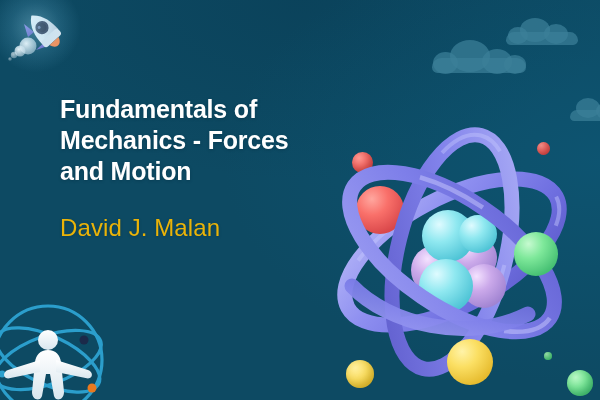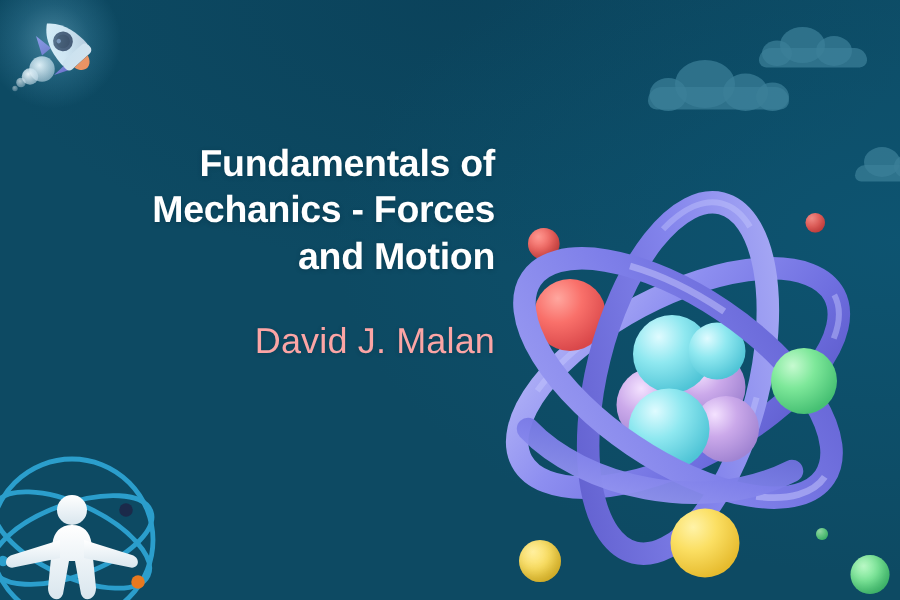--- a/index.html
+++ b/index.html
@@ -9,21 +9,20 @@
     overflow:hidden;
     background:#000;
     font-family:"Liberation Sans", sans-serif;
   }
 
   #slide {
     position:relative;
     width:600px; height:400px;
     overflow:hidden;
     background:#0d4a63;
-    text-align:right;
   }
 
   
   .bg-base {
     position:absolute; inset:0;
     background:
       radial-gradient(120% 110% at 22% 96%,
         #0d9ac4 0%,
         #0a8cbb 16%,
         #1181ae 32%,
@@ -60,21 +59,21 @@
   .deck-title {
     color:#ffffff;
     font-size:25px;
     line-height:31px;
     font-weight:700;
     letter-spacing:-.2px;
     text-shadow:0 1px 3px rgba(4,40,56,.35);
   }
   .deck-author {
     margin-top:26px;
-    color:#fca5a5;
+    color:#eab308;
     font-size:24px;
     line-height:30px;
     font-weight:400;
     letter-spacing:.1px;
     text-shadow:0 1px 3px rgba(4,40,56,.30);
   }
 
   
   .atom { position:absolute; left:318px; top:118px; width:268px; height:268px; }
   .atom svg { width:100%; height:100%; display:block; }

